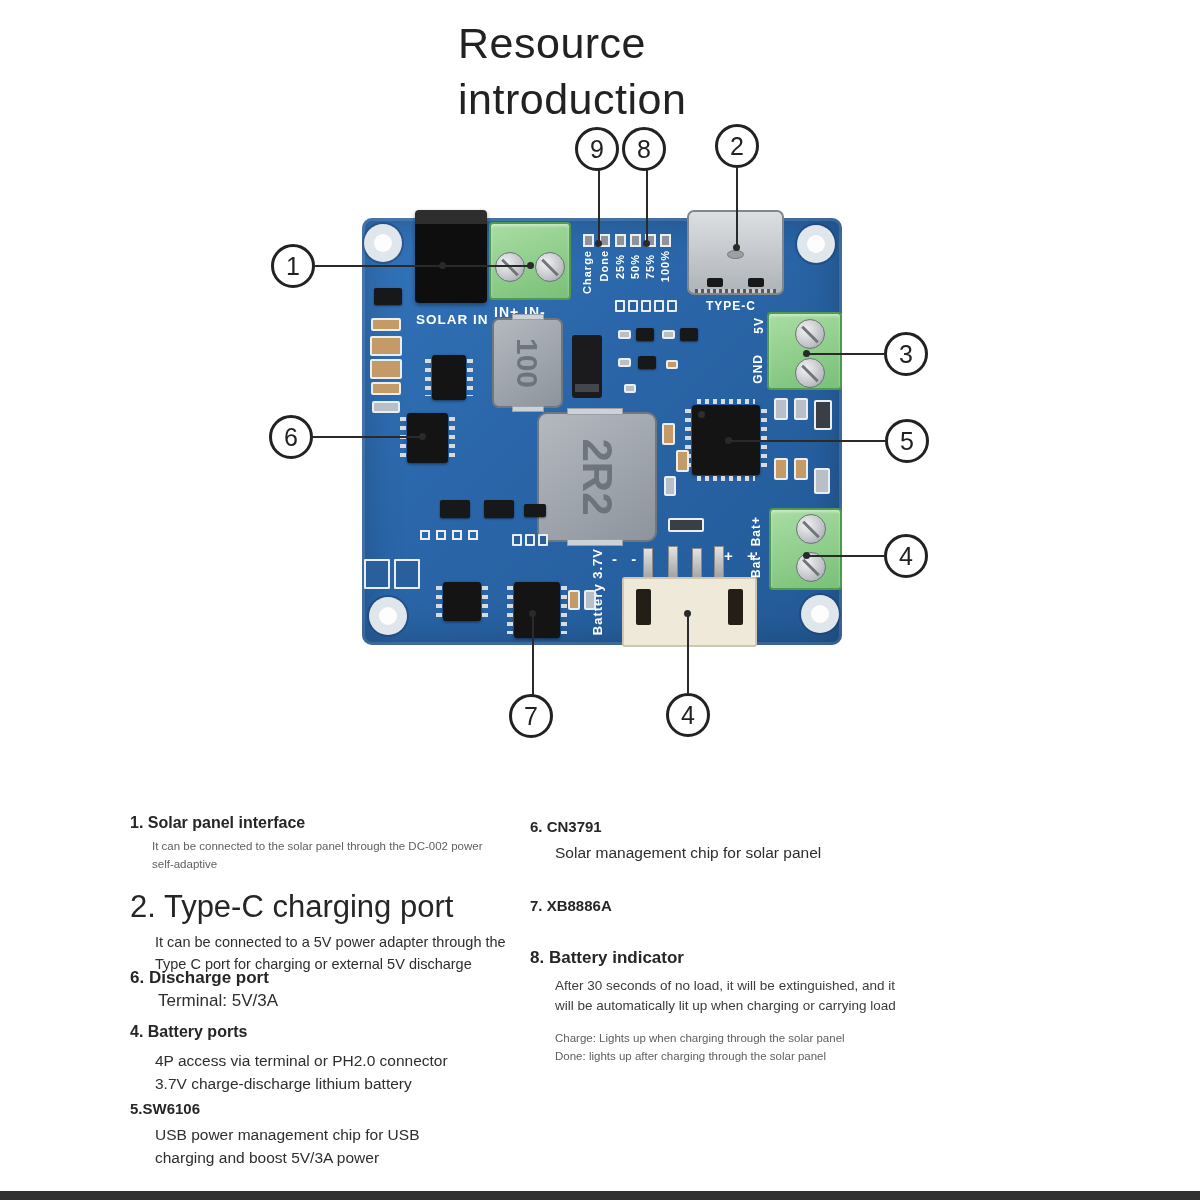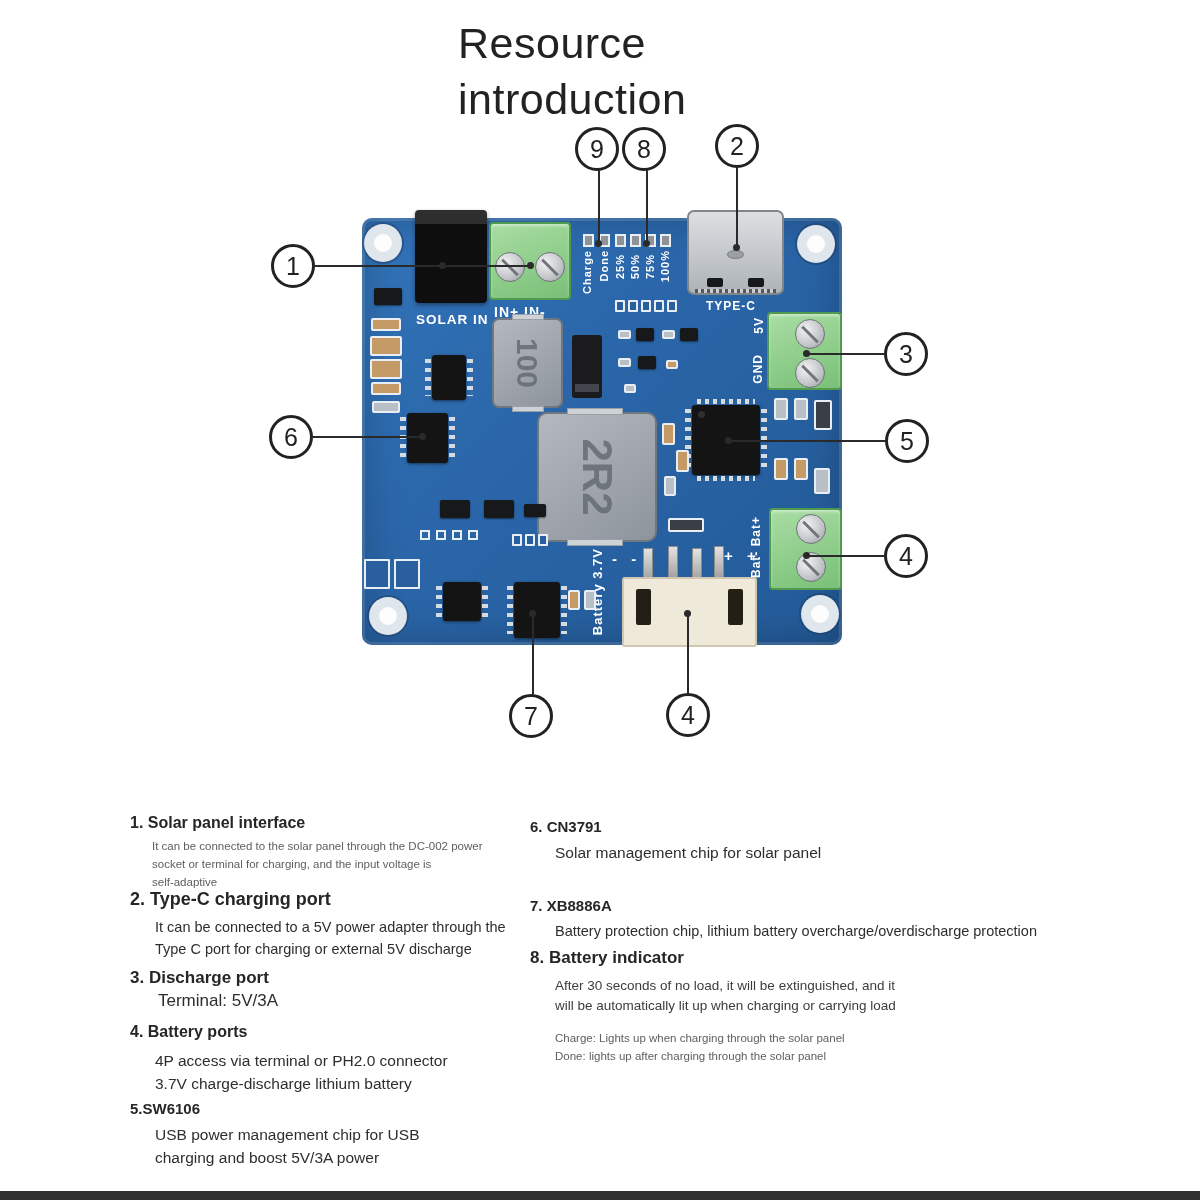--- a/index.html
+++ b/index.html
@@ -71,21 +71,21 @@
   
   .callout{position:absolute;width:38px;height:38px;border:3px solid #222;border-radius:50%;background:#fff;
            display:flex;align-items:center;justify-content:center;font-size:25px;color:#222;}
   .lead{position:absolute;background:#2a2a2a;}
   .ldot{position:absolute;width:7px;height:7px;border-radius:50%;background:#2a2a2a;}
 
   
   .legend-col{position:absolute;color:#2a2a2a;}
   .legend-item{position:absolute;left:0;}
   .lh{font-weight:600;color:#262626;white-space:nowrap;}
-  .lh-16{font-size:16px;} .lh-17{font-size:17px;} .lh-25{font-size:18px;font-weight:700;}
+  .lh-16{font-size:16px;} .lh-17{font-size:17px;} .lh-25{font-size:31px;font-weight:400;}
   .lh-15{font-size:15px;} .lh-20{font-size:20px;}
   .lb{white-space:nowrap;color:#2e2e2e;}
   .lb-tiny{font-size:11.5px;line-height:1.55;color:#606060;}
   .lb-sm{font-size:13.5px;line-height:1.5;color:#3c3c3c;}
   .lb-md{font-size:14.5px;line-height:1.55;}
   .lb-lg{font-size:15.5px;line-height:1.5;}
   .lb-xl{font-size:17px;line-height:1.5;}
   .ind22{padding-left:22px;} .ind25{padding-left:25px;} .ind28{padding-left:28px;}
   .mt6{margin-top:6px;} .mt8{margin-top:8px;}
 
@@ -300,35 +300,34 @@
   <div class="ldot" style="left:529px;top:610px;"></div>
   <div class="lead" style="left:687px;top:613px;width:2px;height:81px;"></div>
   <div class="ldot" style="left:684px;top:610px;"></div>
 
   <div class="legend-col" style="left:130px;top:812px;width:370px;height:380px;">
 
     <div class="legend-item" style="top:2px;">
       <div class="lh lh-16">1. Solar panel interface</div>
       <div class="ind22 mt6">
         <div class="lb lb-tiny">It can be connected to the solar panel through the DC-002 power</div>
-        <div class="lb lb-tiny">socket or terminal for charging, and the input voltage is</div>
         <div class="lb lb-tiny">self-adaptive</div>
       </div>
     </div>
 
     <div class="legend-item" style="top:77px;">
       <div class="lh lh-25">2. Type-C charging port</div>
       <div class="ind25 mt6">
         <div class="lb lb-md">It can be connected to a 5V power adapter through the</div>
         <div class="lb lb-md">Type C port for charging or external 5V discharge</div>
       </div>
     </div>
 
     <div class="legend-item" style="top:156px;">
-      <div class="lh lh-17">3. Discharge port</div>
+      <div class="lh lh-17">6. Discharge port</div>
       <div class="ind28">
         <div class="lb lb-xl">Terminal: 5V/3A</div>
       </div>
     </div>
 
     <div class="legend-item" style="top:211px;">
       <div class="lh lh-16">4. Battery ports</div>
       <div class="ind25 mt8">
         <div class="lb lb-lg">4P access via terminal or PH2.0 connector</div>
         <div class="lb lb-lg">3.7V charge-discharge lithium battery</div>
@@ -348,23 +347,20 @@
 
     <div class="legend-item" style="top:6px;">
       <div class="lh lh-15">6. CN3791</div>
       <div class="ind25 mt6">
         <div class="lb lb-lg">Solar management chip for solar panel</div>
       </div>
     </div>
 
     <div class="legend-item" style="top:85px;">
       <div class="lh lh-15">7. XB8886A</div>
-      <div class="ind25 mt6">
-        <div class="lb lb-md">Battery protection chip, lithium battery overcharge/overdischarge protection</div>
-      </div>
     </div>
 
     <div class="legend-item" style="top:136px;">
       <div class="lh lh-17">8. Battery indicator</div>
       <div class="ind25 mt8">
         <div class="lb lb-sm">After 30 seconds of no load, it will be extinguished, and it</div>
         <div class="lb lb-sm">will be automatically lit up when charging or carrying load</div>
       </div>
     </div>
 

